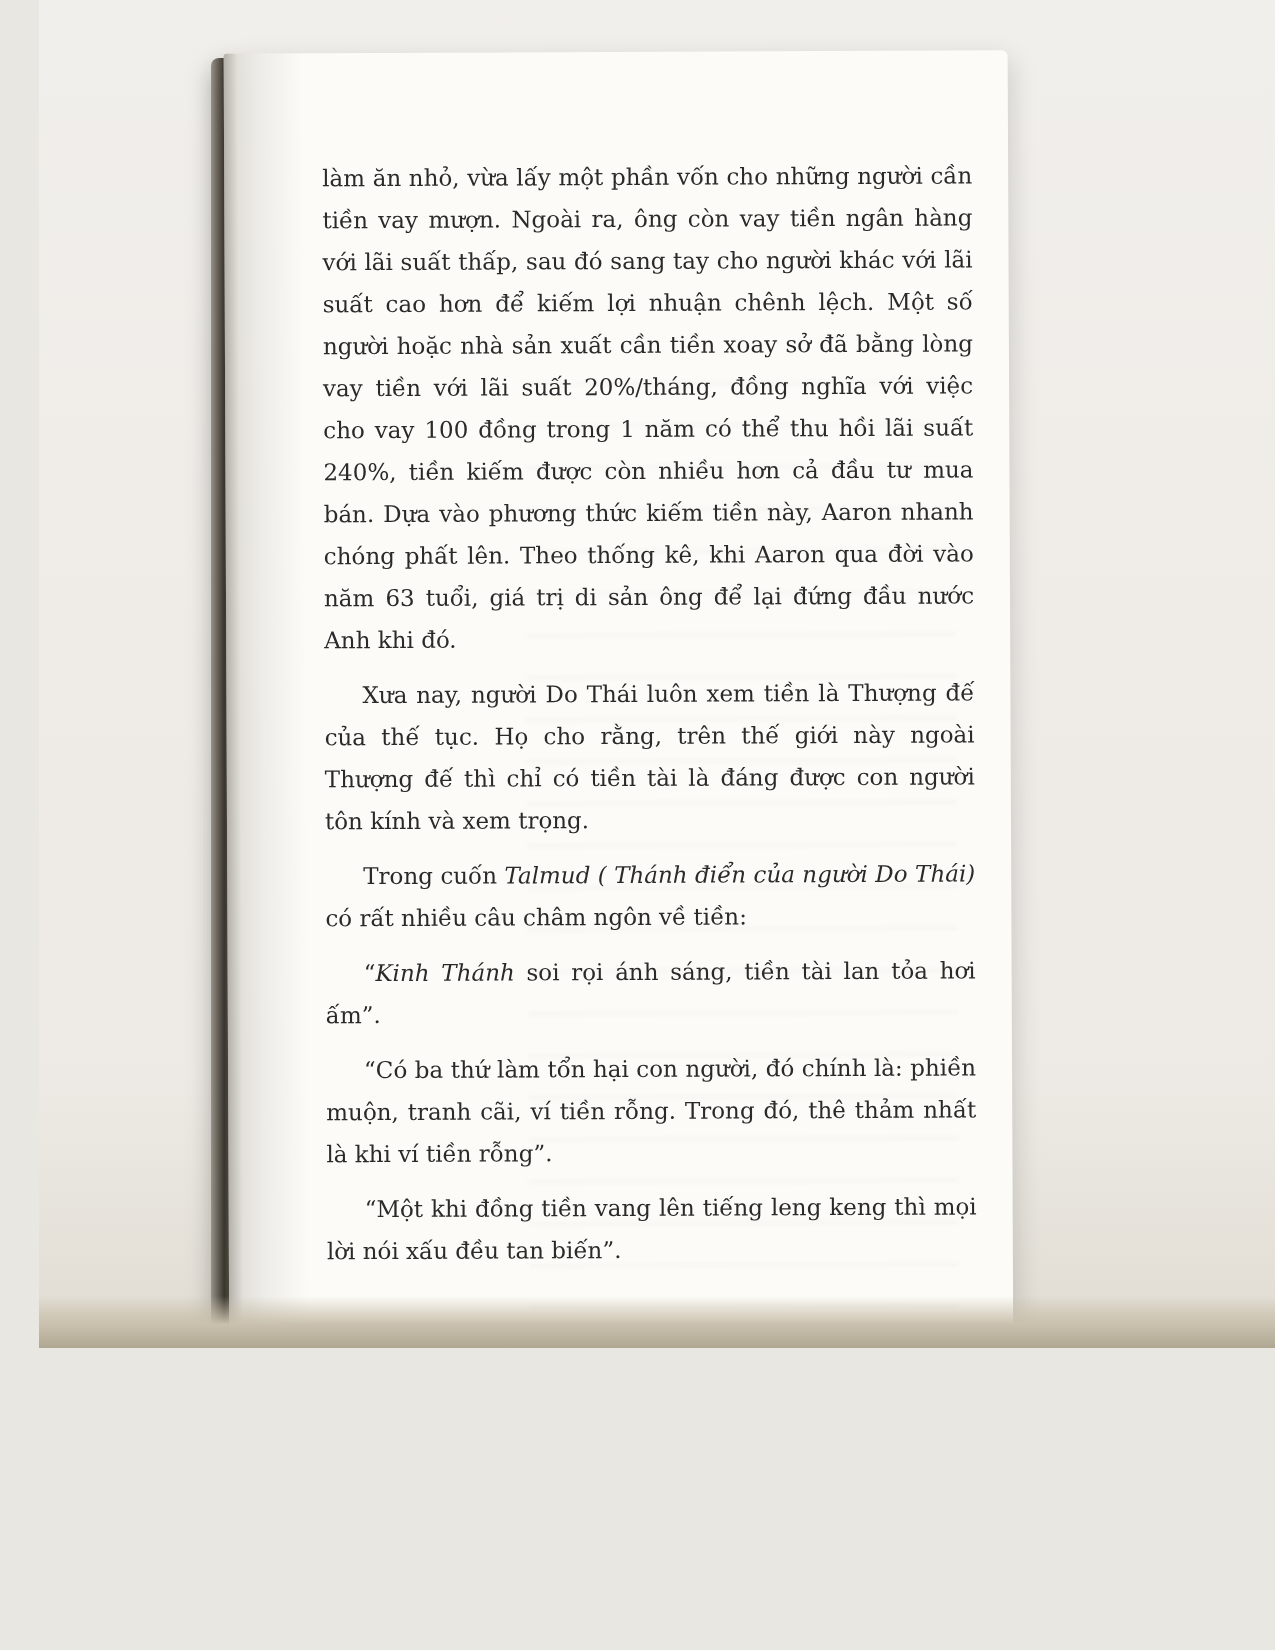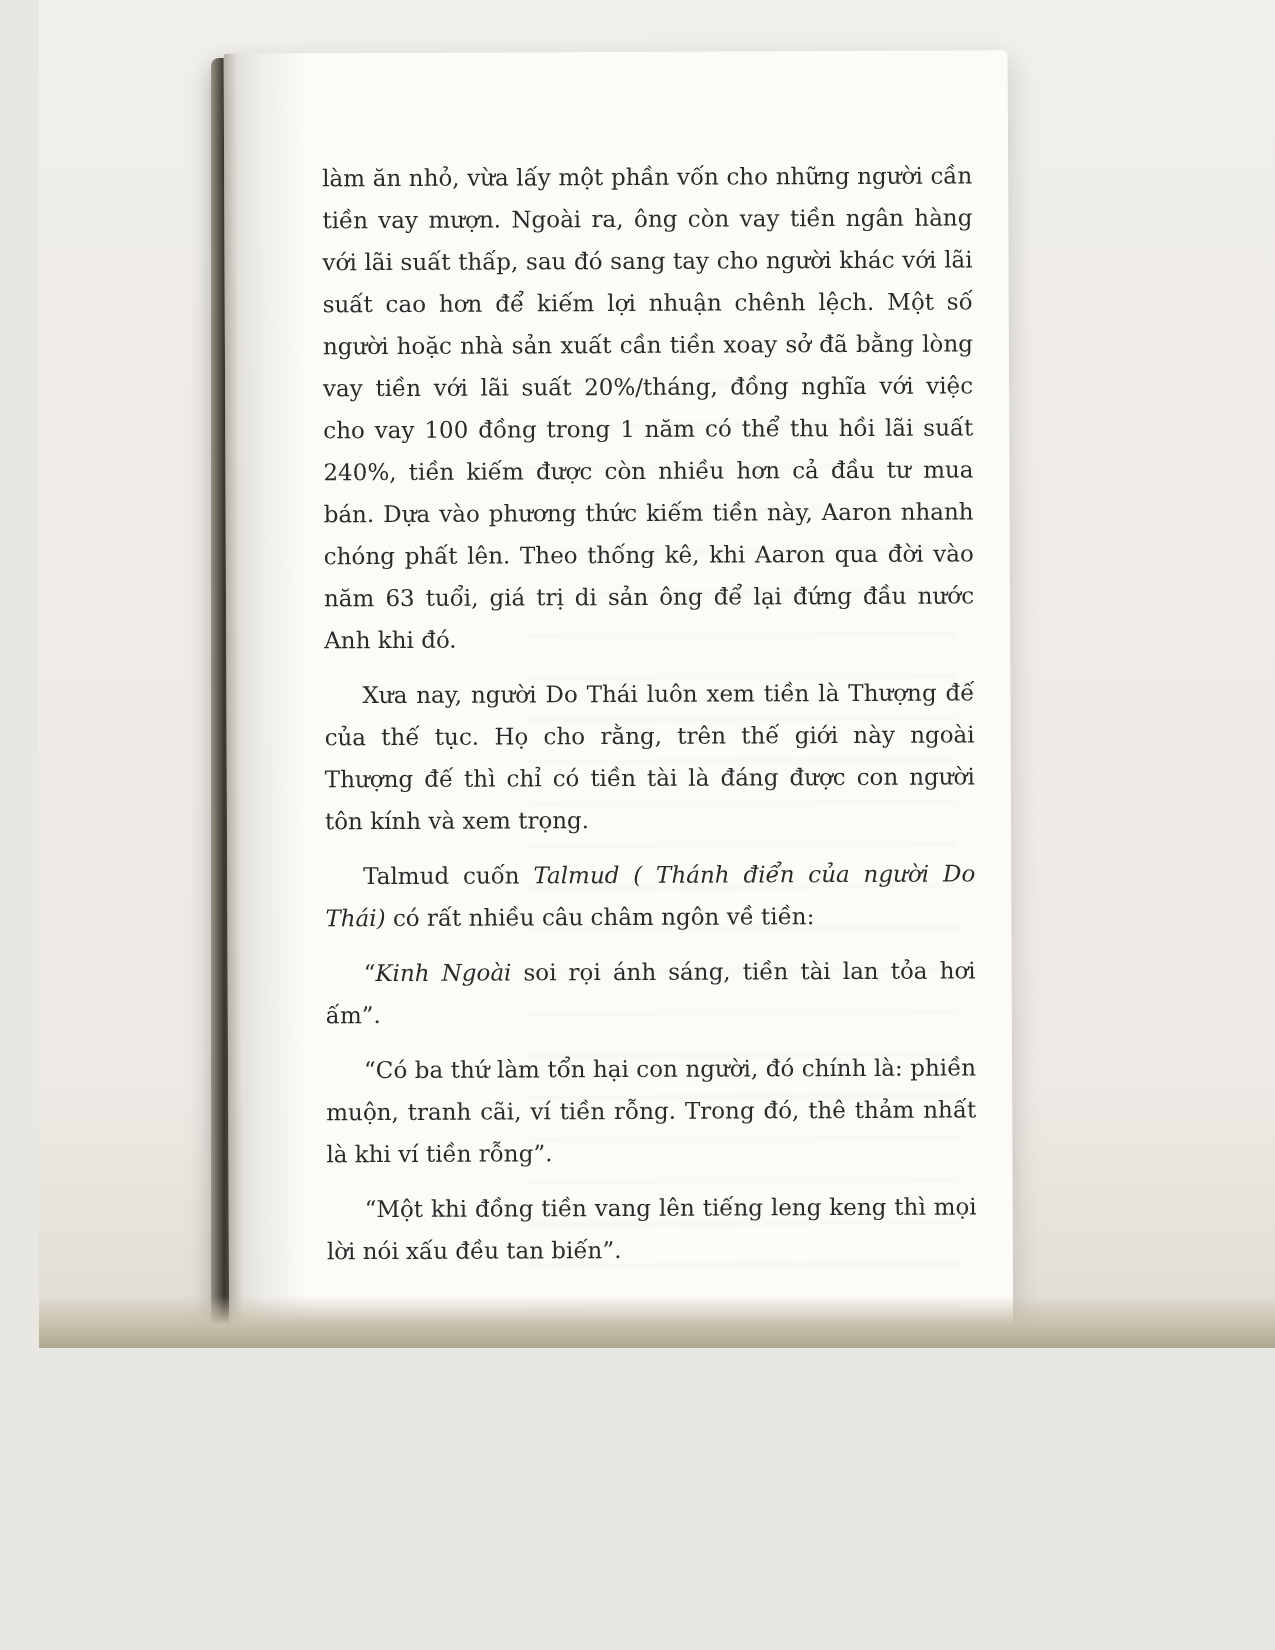--- a/index.html
+++ b/index.html
@@ -121,22 +121,22 @@
 <div class="photo">
 
   <div class="page-edge-left"></div>
 
   <div class="page">
     <div class="bleed"></div>
 
     <div class="text-column">
         <p class="para"><span>làm ăn nhỏ, vừa lấy một phần vốn cho những người cần tiền vay mượn. Ngoài ra, ông còn vay tiền ngân hàng với lãi suất thấp, sau đó sang tay cho người khác với lãi suất cao hơn để kiếm lợi nhuận chênh lệch. Một số người hoặc nhà sản xuất cần tiền xoay sở đã bằng lòng vay tiền với lãi suất 20%/tháng, đồng nghĩa với việc cho vay 100 đồng trong 1 năm có thể thu hồi lãi suất 240%, tiền kiếm được còn nhiều hơn cả đầu tư mua bán. Dựa vào phương thức kiếm tiền này, Aaron nhanh chóng phất lên. Theo thống kê, khi Aaron qua đời vào năm 63 tuổi, giá trị di sản ông để lại đứng đầu nước Anh khi đó.</span></p>
         <p class="para indent"><span>Xưa nay, người Do Thái luôn xem tiền là Thượng đế của thế tục. Họ cho rằng, trên thế giới này ngoài Thượng đế thì chỉ có tiền tài là đáng được con người tôn kính và xem trọng.</span></p>
-        <p class="para indent"><span>Talmud cuốn </span><span class="it">Talmud ( Thánh điển của người Do Thái)</span><span> có rất nhiều câu châm ngôn về tiền:</span></p>
-        <p class="para indent"><span>“</span><span class="it">Kinh Ngoài</span><span> soi rọi ánh sáng, tiền tài lan tỏa hơi ấm”.</span></p>
+        <p class="para indent"><span>Trong cuốn </span><span class="it">Talmud ( Thánh điển của người Do Thái)</span><span> có rất nhiều câu châm ngôn về tiền:</span></p>
+        <p class="para indent"><span>“</span><span class="it">Kinh Thánh</span><span> soi rọi ánh sáng, tiền tài lan tỏa hơi ấm”.</span></p>
         <p class="para indent"><span>“Có ba thứ làm tổn hại con người, đó chính là: phiền muộn, tranh cãi, ví tiền rỗng. Trong đó, thê thảm nhất là khi ví tiền rỗng”.</span></p>
         <p class="para indent"><span>“Một khi đồng tiền vang lên tiếng leng keng thì mọi lời nói xấu đều tan biến”.</span></p>
       </div>
 
     <div class="footer">
       <span class="doodle">
         <svg width="58" height="26" viewBox="0 0 58 26" fill="none" xmlns="http://www.w3.org/2000/svg">
           <path d="M2 19 C 8 21, 14 15, 19 17 C 25 19.5, 28 22, 34 19 C 39 16.5, 41 13, 47 14.5 C 51 15.5, 54 12, 56 6" stroke="#3a3a3a" stroke-width="2.2" stroke-linecap="round"></path>
           <path d="M8 20.5 C 14 23, 24 23.5, 31 21.5" stroke="#3a3a3a" stroke-width="1.4" stroke-linecap="round"></path>
           <path d="M46 14.5 L 52 9 L 56 6 L 53.5 11 Z" fill="#3a3a3a"></path>

